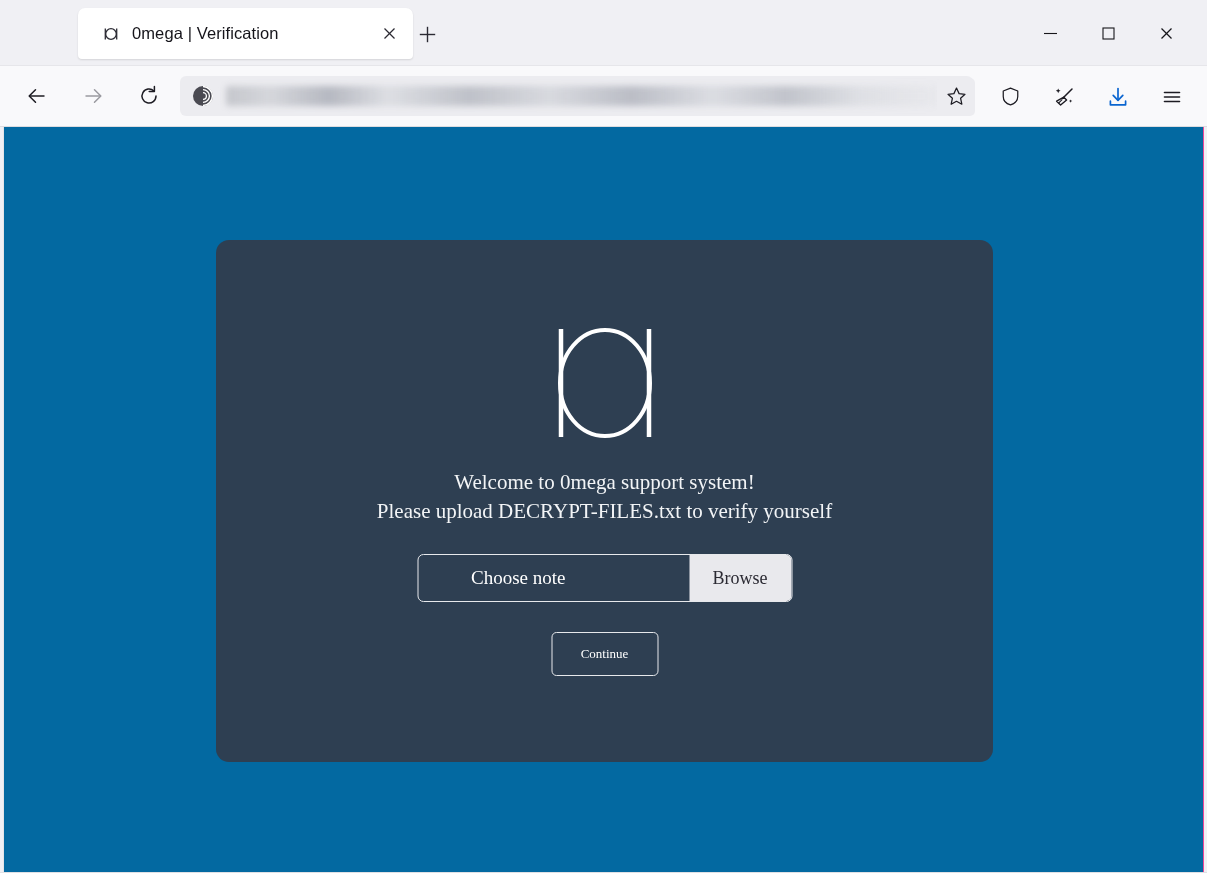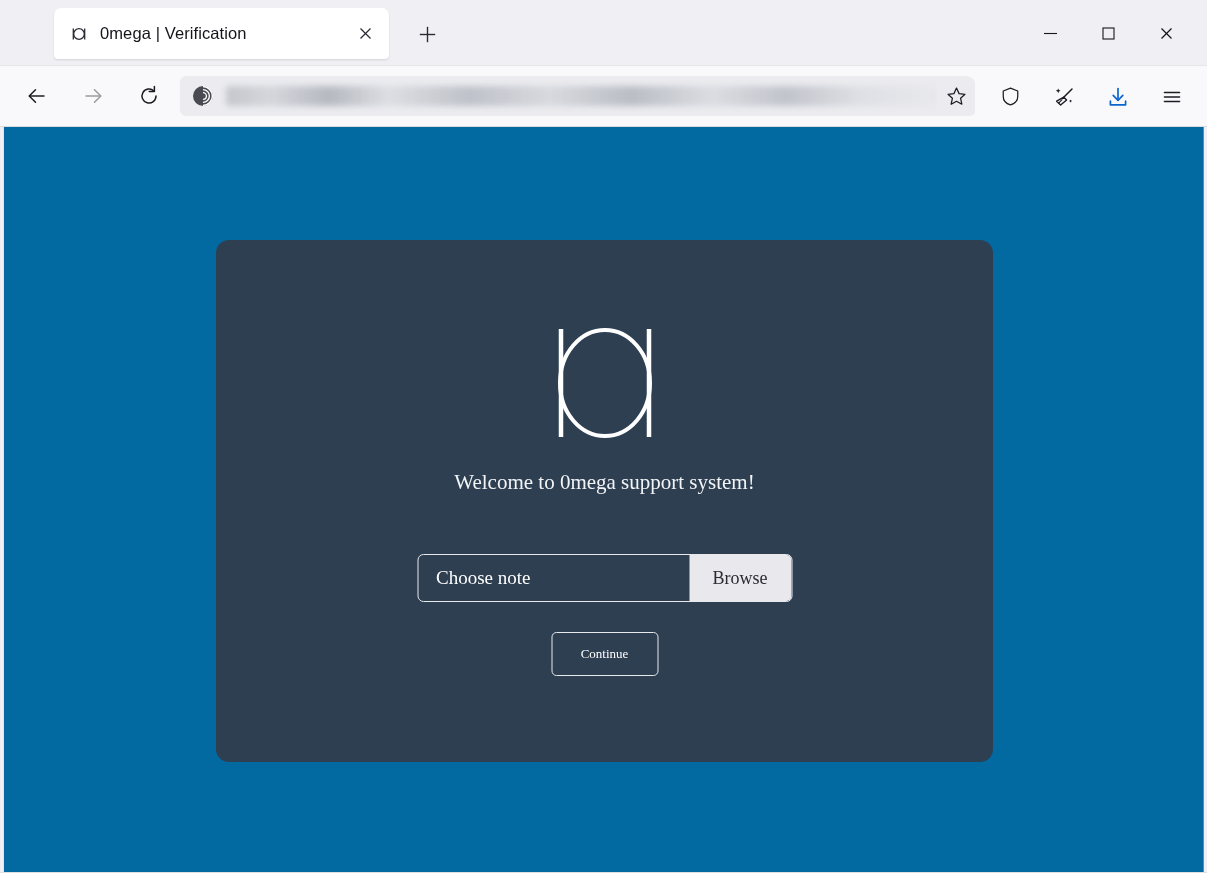--- a/index.html
+++ b/index.html
@@ -29,29 +29,29 @@
     position: absolute;
     left: 0; top: 0;
     width: 1207px;
     height: 66px;
     background: #f0f0f4;
     border-bottom: 1px solid #e6e6ea;
     box-sizing: border-box;
   }
   .tab {
     position: absolute;
-    left: 54px; top: 8px;
+    left: 78px; top: 8px;
     width: 335px; height: 51px;
     background: #ffffff;
     border-radius: 7px 7px 4px 4px;
     box-shadow: 0 1px 2px rgba(0,0,0,.12);
     display: flex;
     align-items: center;
     box-sizing: border-box;
-    padding: 0 10px 0 16px;
+    padding: 0 10px 0 24px;
   }
   .tab-favicon {
     width: 18px; height: 18px;
     flex: 0 0 18px;
     margin-right: 12px;
     position: relative;
   }
   .tab-title {
     flex: 1 1 auto;
     font-size: 16.5px;
@@ -222,20 +222,21 @@
   }
   .fileinput .fname {
     flex: 1 1 auto;
     display: flex;
     align-items: center;
     padding-left: 18px;
     color: #ffffff;
     font-size: 19px;
     font-family: "Liberation Serif", "DejaVu Serif", serif;
     white-space: nowrap;
+    margin-left: 35px;
   }
   .fileinput .browse {
     flex: 0 0 102px;
     background: #e9e9ed;
     color: #2b2a33;
     display: flex;
     align-items: center;
     justify-content: center;
     font-size: 18px;
     font-family: "Liberation Serif", "DejaVu Serif", serif;
@@ -394,20 +395,21 @@
       <div class="logo">
         <svg width="116" height="112" viewBox="0 0 116 112">
           <ellipse cx="58" cy="56" rx="45" ry="53" fill="none" stroke="#ffffff" stroke-width="4"></ellipse>
           <line x1="14" y1="2" x2="14" y2="110" stroke="#ffffff" stroke-width="4.5"></line>
           <line x1="102" y1="2" x2="102" y2="110" stroke="#ffffff" stroke-width="4.5"></line>
         </svg>
       </div>
 
       <div class="headline">
         <span>Welcome to 0mega support system!</span>
+        <span class="l2">Please upload DECRYPT-FILES.txt to verify yourself</span>
       </div>
 
       <div class="fileinput">
         <span class="fname">Choose note</span>
         <span class="browse">Browse</span>
       </div>
 
       <div class="continue">Continue</div>
 
     </div>

